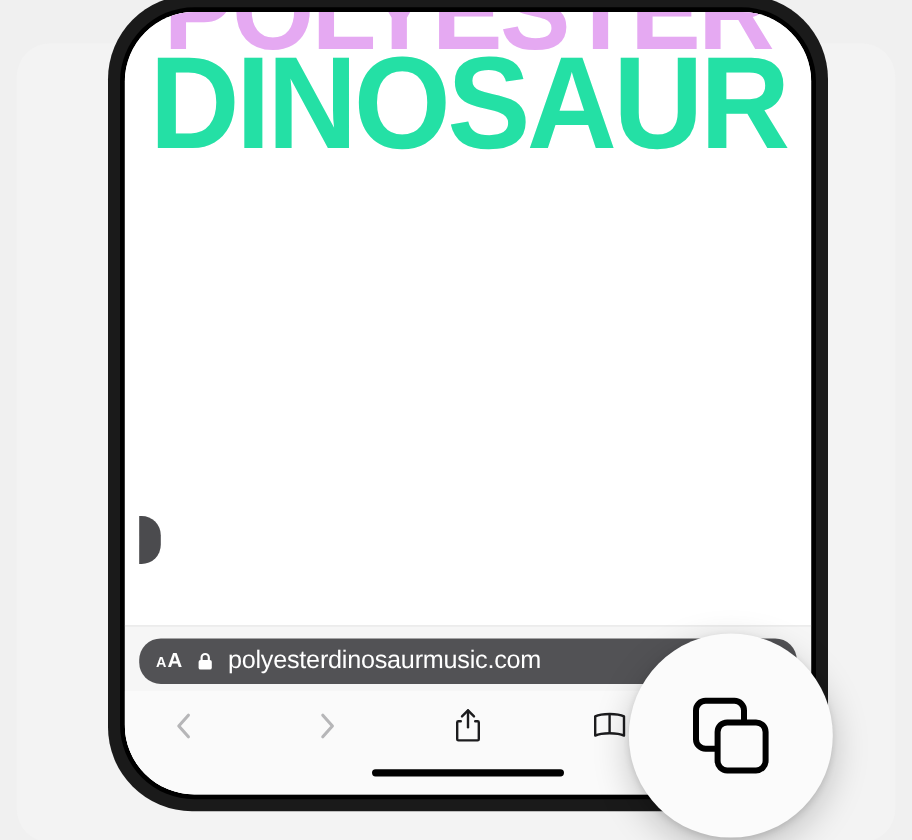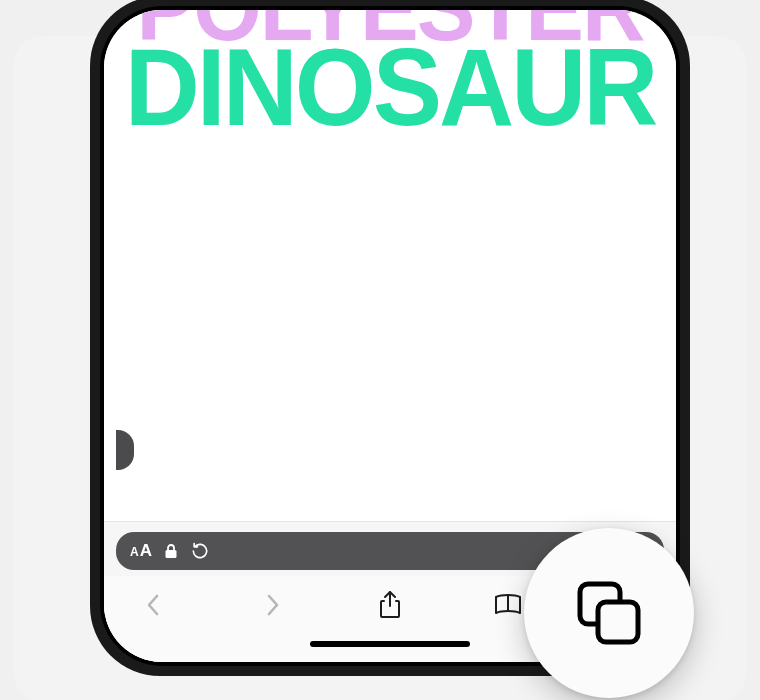--- a/index.html
+++ b/index.html
@@ -189,20 +189,21 @@
               <span class="aa-group">
                 <span class="aa-small">A</span>
                 <span class="aa-big">A</span>
               </span>
               <span class="lock">
                 <svg width="14" height="16" viewBox="0 0 14 16" fill="none">
                   <rect x="1.5" y="7" width="11" height="8" rx="1.6" fill="#fff"></rect>
                   <path d="M4 7 V5 a3 3 0 0 1 6 0 V7" stroke="#fff" stroke-width="1.8" fill="none"></path>
                 </svg>
               </span>
+              <span class="url-text">polyesterdinosaurmusic.com</span>
               <span class="refresh-btn">
                 <svg width="20" height="20" viewBox="0 0 24 24" fill="none">
                   <path d="M4 12 a8 8 0 1 0 2.5 -5.8" stroke="#fff" stroke-width="2" fill="none" stroke-linecap="round"></path>
                   <path d="M5 3 L5 7 L9 7" stroke="#fff" stroke-width="2" fill="none" stroke-linecap="round" stroke-linejoin="round"></path>
                 </svg>
               </span>
             </div>
           </div>
 
           <div class="toolbar">

